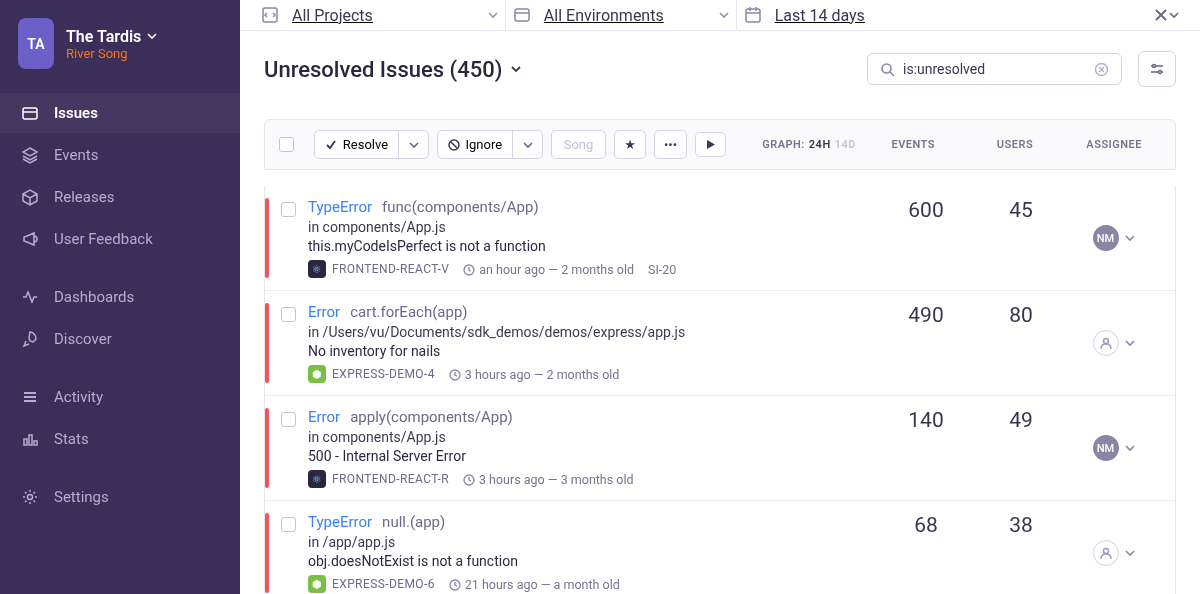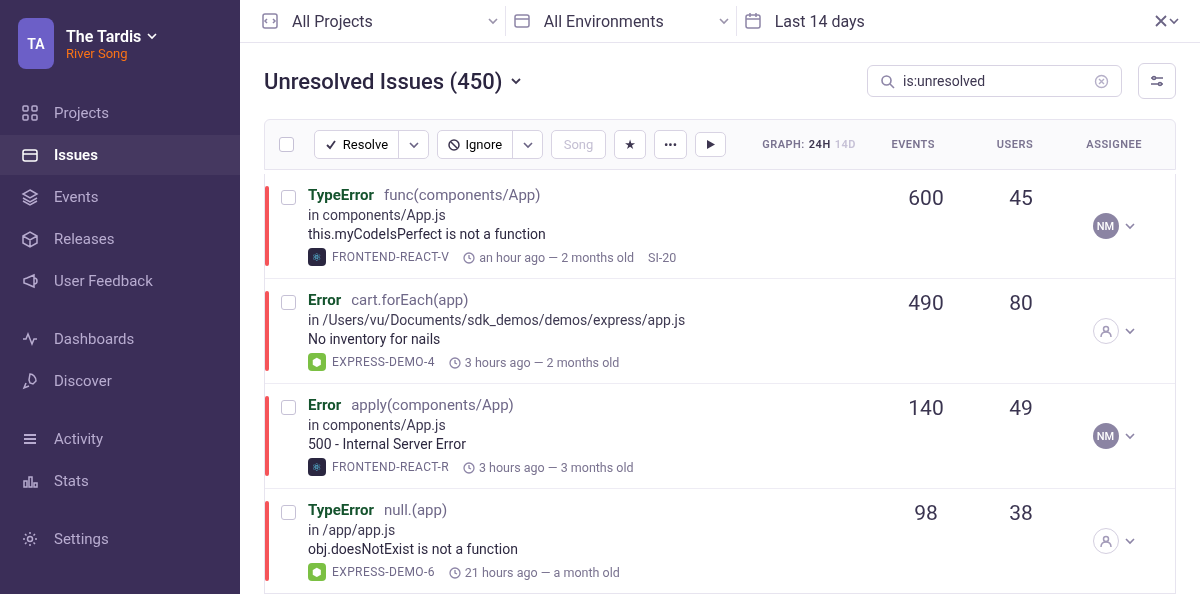--- a/index.html
+++ b/index.html
@@ -8,53 +8,53 @@
 .org-header { display: flex; align-items: center; padding: 4px 18px 18px; gap: 12px; }
 .org-avatar { width: 36px; height: 51px; border-radius: 8px; background: #6c5fc7; color:#fff; font-weight:600; display:flex;align-items:center;justify-content:center; font-size:14px;}
 .org-name { color: #fff; font-weight: 600; font-size: 16px; display:flex; align-items:center; gap:6px;}
 .org-sub { font-size: 13px; color: #f97316; }
 .nav { display:flex; flex-direction:column; gap: 2px; padding: 6px 0; }
 .nav-item { display:flex; align-items:center; gap: 14px; padding: 10px 20px; font-size: 15px; cursor:pointer; color:#b8acd0;}
 .nav-item.active { color: #fff; font-weight:600; background: rgba(255,255,255,0.05); }
 .nav-icon { width:20px; height:20px; display:flex; align-items:center; justify-content:center; flex-shrink:0;}
 .nav-sep { height: 14px; }
 .main { flex:1; display:flex; flex-direction:column; overflow:hidden;}
-.topbar { display:flex; align-items:center; height:58px; border-bottom:1px solid #e7e4ef; padding: 0 20px; }
+.topbar { display:flex; align-items:center; height:58px; border-bottom:1px solid #e7e4ef; padding: 0 20px; text-decoration:underline;}
 .tb-group { display:flex; align-items:center; gap:12px; font-size:16px; color:#3d3650; }
 .tb-divider { width:1px; height:30px; background:#e7e4ef; margin:0 6px;}
 .tb-chev { color:#9a93ab; }
 .page-header { display:flex; align-items:center; padding: 20px 24px 16px; gap:16px;}
 .page-title { font-size:22px; font-weight:500; color:#2b2540; display:flex; align-items:center; gap:8px;}
 .spacer { flex:1; }
 .sortby { border:1px solid #d8d3e3; border-radius:6px; padding:8px 14px; font-size:14px; display:flex; align-items:center; gap:6px; color:#3d3650;}
 .sortby .lbl { font-weight:600;}
 .search { border:1px solid #d8d3e3; border-radius:6px; padding:7px 12px; font-size:14px; display:flex; align-items:center; gap:8px; width:255px; color:#3d3650;}
 .search input { border:none; outline:none; flex:1; font-size:14px; color:#3d3650;}
 .filter-btn { border:1px solid #d8d3e3; border-radius:6px; width:38px; height:36px; display:flex;align-items:center;justify-content:center;}
-.toolbar { display:flex; align-items:center; border:1px solid #e7e4ef; border-radius:6px 6px 0 0; padding:10px 14px; margin:4px 24px; gap:8px; background:#fafafc;}
+.toolbar { display:flex; align-items:center; border:1px solid #e7e4ef; border-radius:6px 6px 0 0; padding:10px 14px; margin:16px 24px; gap:8px; background:#fafafc;}
 .tbtn { border:1px solid #d8d3e3; background:#fff; border-radius:5px; padding:6px 12px; font-size:13px; display:flex; align-items:center; gap:6px; cursor:pointer; color:#3d3650;}
 .tbtn.icon-only { padding:6px 9px; }
 .tbtn.disabled { color:#c4bfd3; }
 .tbtn-split { border:1px solid #d8d3e3; background:#fff; border-radius:5px; display:flex; overflow:hidden;}
 .tbtn-split > div { padding:6px 10px; display:flex;align-items:center;gap:6px; font-size:13px;}
 .tbtn-split > div + div { border-left:1px solid #d8d3e3; }
 .th { font-size:11px; font-weight:600; letter-spacing:0.5px; color:#7a7390; text-transform:uppercase;}
 .graph-th { display:flex; align-items:center; gap:4px; margin-left:20px;}
 .graph-th .inactive { color:#c6c1d6; }
 .col-events { width:100px; text-align:center;}
 .col-users { width:90px; text-align:center;}
 .col-assignee { width:95px; text-align:center;}
 .issues { margin:0 24px; border:1px solid #e7e4ef; border-top:none;}
 .issue { display:flex; border-top:1px solid #eeecf4; padding:12px 14px 12px 0; position:relative;}
 .issue:first-child { border-top:none; }
 .issue-marker { width:4px; background:#f55459; align-self:stretch; margin-right:12px; border-radius:2px;}
 .issue-cb { margin-right:12px; margin-top:4px;}
 .issue-body { flex:1; min-width:0;}
 .issue-title { font-size:15px; display:flex; align-items:baseline; gap:10px;}
-.issue-title .err { color:#14532d; font-weight:700;}
+.issue-title .err { color:#3b82f6; font-weight:400;}
 .issue-title .loc { color:#6f6888;}
 .issue-line { font-size:14px; color:#3e3951; margin-top:3px;}
 .issue-msg { font-size:14px; color:#2d2840; margin-top:3px;}
 .issue-meta { display:flex; align-items:center; gap:14px; margin-top:6px; font-size:12.5px; color:#7a7390;}
 .proj-badge { display:flex; align-items:center; gap:6px; text-transform:uppercase; letter-spacing:0.4px; font-size:12px; color:#6f6888;}
 .proj-icon { width:18px; height:18px; border-radius:4px; display:flex;align-items:center;justify-content:center;}
 .proj-icon.react { background:#2a2640; color:#61dafb; font-size:11px;}
 .proj-icon.node { background:#7bc043; color:#fff; font-size:11px;}
 .issue-num { font-size:21px; color:#3a3450; text-align:center;}
 .assignee-cell { display:flex; align-items:center; justify-content:center; gap:6px;}
@@ -73,31 +73,20 @@
       <div class="org-name">
         <span>The Tardis</span>
         <svg width="10" height="10" viewBox="0 0 10 10">
             <path d="M1 3l4 4 4-4" stroke="#fff" stroke-width="1.6" fill="none"></path>
           </svg>
       </div>
       <div class="org-sub">River Song</div>
     </div>
   </div>
   <div class="nav">
-    <div class="nav-item">
-        <span class="nav-icon">
-          <svg width="18" height="18" viewBox="0 0 18 18" fill="none" stroke="currentColor" stroke-width="1.5">
-            <rect x="2" y="2" width="5" height="5" rx="1"></rect>
-            <rect x="11" y="2" width="5" height="5" rx="1"></rect>
-            <rect x="2" y="11" width="5" height="5" rx="1"></rect>
-            <rect x="11" y="11" width="5" height="5" rx="1"></rect>
-          </svg>
-        </span>
-        <span>Projects</span>
-      </div>
     <div class="nav-item active">
         <span class="nav-icon">
           <svg width="18" height="18" viewBox="0 0 18 18" fill="none" stroke="currentColor" stroke-width="1.5">
             <rect x="2" y="4" width="14" height="11" rx="2"></rect>
             <path d="M2 8h14"></path>
           </svg>
         </span>
         <span>Issues</span>
       </div>
     <div class="nav-item">
@@ -394,21 +383,21 @@
       <div class="issue-msg">obj.doesNotExist is not a function</div>
       <div class="issue-meta">
         <span class="proj-badge"><span class="proj-icon node">⬢</span>EXPRESS-DEMO-6</span>
         <span><svg style="display:inline;vertical-align:-2px;margin-right:4px" width="12" height="12" viewBox="0 0 12 12" fill="none" stroke="#8d85a7" stroke-width="1.3">
                 <circle cx="6" cy="6" r="5"></circle>
                 <path d="M6 3v3l2 1"></path>
               </svg>21 hours ago — a month old</span>
 
       </div>
     </div>
-    <div class="issue-num col-events">98</div>
+    <div class="issue-num col-events">68</div>
     <div class="issue-num col-users">38</div>
     <div class="col-assignee assignee-cell">
           <div class="av empty">
             <svg width="14" height="14" viewBox="0 0 14 14" fill="none" stroke="currentColor" stroke-width="1.5">
               <circle cx="7" cy="5" r="2.5"></circle>
               <path d="M2 13c0-3 2-5 5-5s5 2 5 5"></path>
             </svg>
           </div>
           <svg width="10" height="10" viewBox="0 0 10 10">
             <path d="M1 3l4 4 4-4" stroke="#8d85a7" stroke-width="1.6" fill="none"></path>

